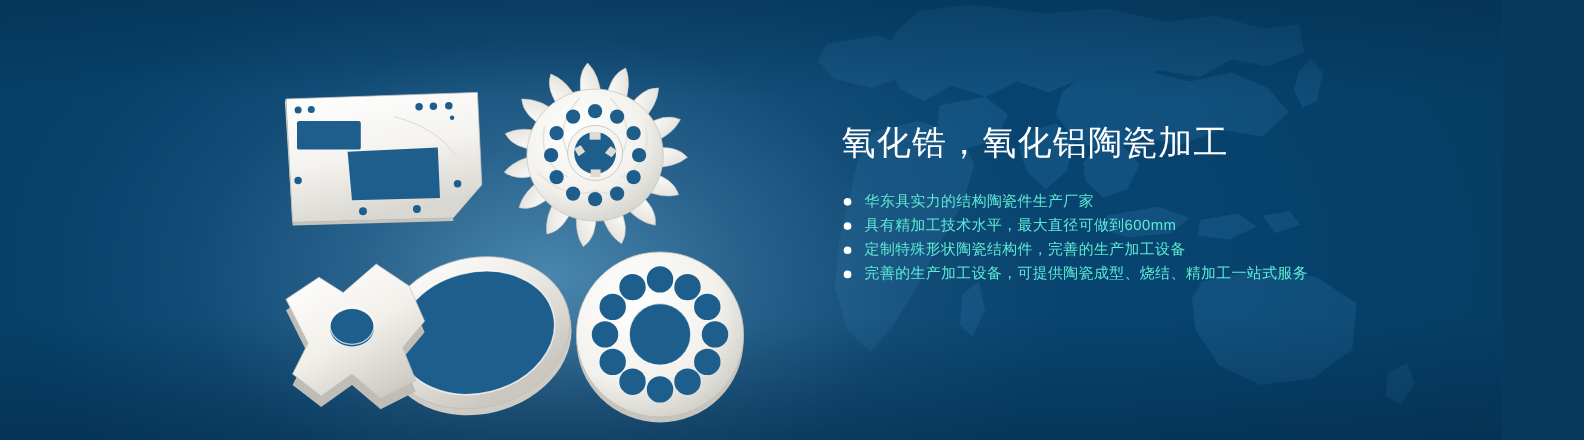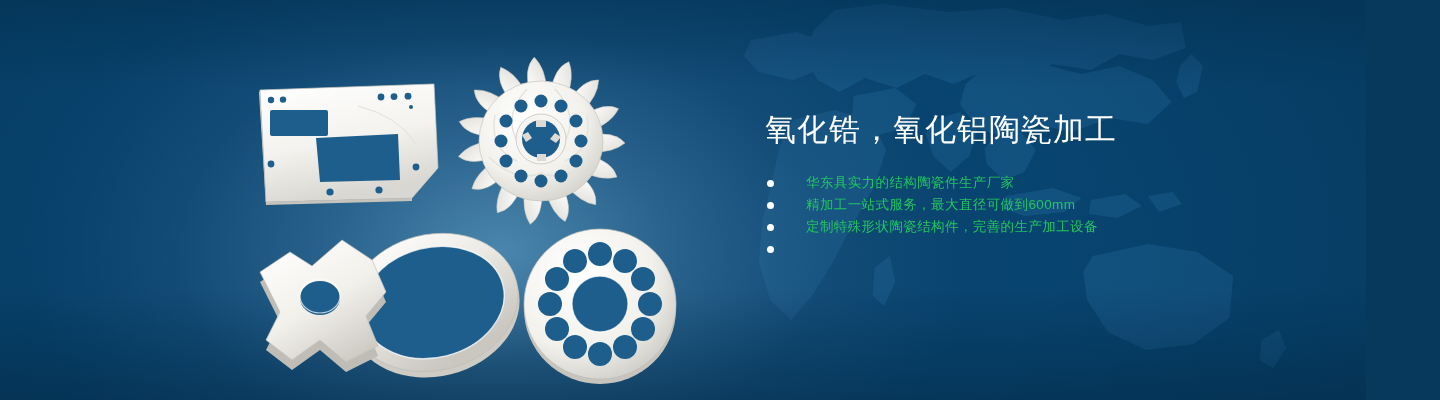--- a/index.html
+++ b/index.html
@@ -90,26 +90,25 @@
   }
   .bullets {
     list-style: none;
     margin: 22px 0 0 2px;
     padding: 0;
   }
   .bullets li {
     display: flex;
     align-items: center;
     height: 22px;
-    color: #22c55e;
+    color: #5eead4;
     font-size: 13.5px;
     line-height: 22px;
     letter-spacing: 0.4px;
     white-space: nowrap;
-    gap: 20px;
   }
   .dot {
     flex: 0 0 auto;
     width: 7px;
     height: 7px;
     border-radius: 50%;
     background: #ffffff;
     margin-right: 12px;
   }
 </style>
@@ -372,25 +371,26 @@
   <div class="copy">
     <h1 class="headline">氧化锆，氧化铝陶瓷加工</h1>
 
     <ul class="bullets">
       <li>
         <span class="dot"></span>
         <span>华东具实力的结构陶瓷件生产厂家</span>
       </li>
       <li>
         <span class="dot"></span>
-        <span>精加工一站式服务，最大直径可做到600mm</span>
+        <span>具有精加工技术水平，最大直径可做到600mm</span>
       </li>
       <li>
         <span class="dot"></span>
         <span>定制特殊形状陶瓷结构件，完善的生产加工设备</span>
       </li>
       <li>
         <span class="dot"></span>
+        <span>完善的生产加工设备，可提供陶瓷成型、烧结、精加工一站式服务</span>
       </li>
     </ul>
   </div>
 
 </div>
 
 </body></html>

